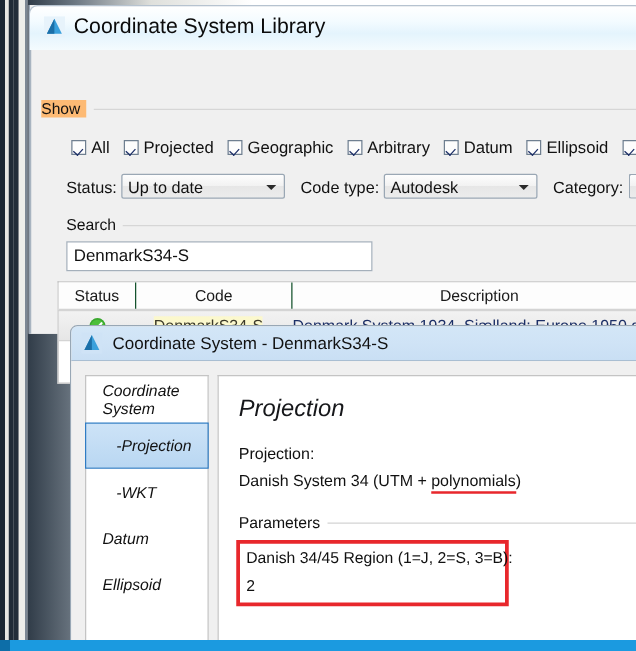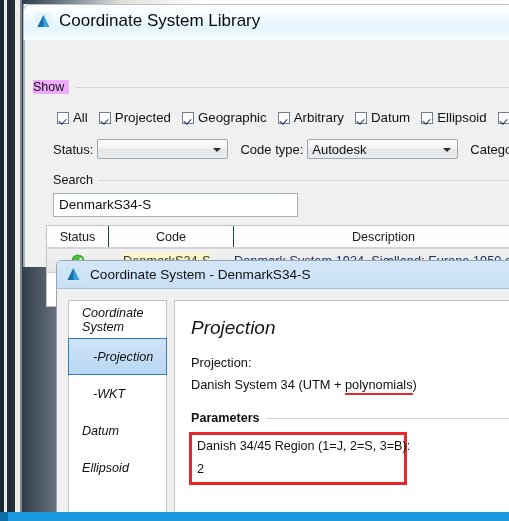--- a/index.html
+++ b/index.html
@@ -37,21 +37,21 @@
   }
   #win1-title{
     position:absolute;left:35px;top:9px;height:24px;display:flex;align-items:center;gap:7px;
     font-size:17px;color:#0b0b0b;white-space:nowrap;
   }
   .acad-icon{width:17px;height:17px;display:block;}
   #win1-body{
     position:absolute;left:24px;top:40px;width:490px;height:227px;
     background:#f0f0f0;border-left:1px solid #a8b4c0;
   }
-  .gb-label{position:absolute;font-size:12.5px;color:#111;background:#f0abfc;padding-right:5px;}
+  .gb-label{position:absolute;font-size:12.5px;color:#111;background:#fdba74;padding-right:5px;}
   .gb-line{position:absolute;height:1px;background:#d6d6d6;}
 
   .cbrow{position:absolute;left:32px;top:70px;display:flex;align-items:center;gap:2px;white-space:nowrap;}
   .cbitem{display:flex;align-items:center;gap:4px;margin-right:9px;font-size:13.3px;color:#111;}
   .cbox{
     width:12px;height:12px;border:1px solid #6f7f90;background:#fdfdfd;
     position:relative;flex:none;box-sizing:border-box;
   }
   .cbox:after{
     content:"";position:absolute;left:2px;top:4px;width:4px;height:6px;
@@ -64,21 +64,21 @@
     height:20px;border:1px solid #9aa7b4;border-radius:2px;
     background:linear-gradient(180deg,#fdfdfd 0%,#f2f2f2 48%,#e6e6e6 50%,#ececec 100%);
     display:flex;align-items:center;position:relative;box-sizing:border-box;margin-right:12px;
   }
   .combo .ctext{padding:0 20px 0 4px;font-size:13px;color:#111;overflow:hidden;white-space:nowrap;}
   .combo .arrow{
     position:absolute;right:6px;top:8px;width:0;height:0;
     border-left:4px solid transparent;border-right:4px solid transparent;border-top:4px solid #2b2b2b;
   }
   #combo-status{width:131px;}
-  #combo-codetype{width:151px;text-align:center;}
+  #combo-codetype{width:123px;text-align:center;}
   #combo-category{width:80px;border-right:none;border-radius:2px 0 0 2px;}
 
   #search-label{position:absolute;left:28px;top:133px;font-size:12.6px;color:#111;background:#f0f0f0;padding-right:5px;z-index:2;}
   #search-line{position:absolute;left:73px;top:140px;width:418px;height:1px;background:#d6d6d6;}
   #search-input{
     position:absolute;left:28px;top:153px;width:245px;height:24px;
     border:1px solid #a5b0bb;background:#ffffff;box-sizing:border-box;
     font:13.5px "Liberation Sans",sans-serif;color:#111;padding:0 5px;line-height:22px;
   }
 
@@ -128,21 +128,21 @@
     border:1px solid #2f7cc4;margin:0 -1px;
   }
   #pane{
     position:absolute;left:117px;top:11px;right:0;bottom:0;
     background:#ffffff;border:1px solid #c4c4c4;border-right:none;border-bottom:none;box-sizing:border-box;
   }
   #pane-h1{position:absolute;left:16px;top:16px;font-size:19px;color:#16171a;font-style:italic;}
   #proj-label{position:absolute;left:16px;top:54px;font-size:12.8px;color:#111;}
   #proj-value{position:absolute;left:16px;top:76px;font-size:12.8px;color:#111;white-space:nowrap;}
   .redunder{border-bottom:2px solid #e8272c;padding-bottom:1px;}
-  #params-label{position:absolute;left:16px;top:110px;font-size:12.6px;color:#111;background:#fff;padding-right:6px;z-index:2;font-weight:bold;}
+  #params-label{position:absolute;left:16px;top:110px;font-size:12.6px;color:#111;background:#fff;padding-right:6px;z-index:2;}
   #params-line{position:absolute;left:83px;top:117px;right:0;height:1px;background:#d3d3d3;}
   #redbox{
     position:absolute;left:14px;top:131px;width:218px;height:53px;
     border:3px solid #e8272c;box-sizing:border-box;
   }
   #param-name{position:absolute;left:22px;top:138px;font-size:12.6px;color:#111;white-space:nowrap;}
   #param-value{position:absolute;left:22px;top:161px;font-size:12.6px;color:#111;}
 </style>
 </head>
 <body>
@@ -200,20 +200,21 @@
         <span>Ellipsoid</span>
       </div>
       <div class="cbitem">
         <span class="cbox"></span>
       </div>
     </div>
 
   <div class="filterrow">
     <span class="flabel">Status:</span>
     <div class="combo" id="combo-status">
+      <span class="ctext">Up to date</span>
       <span class="arrow"></span>
     </div>
     <span class="flabel">Code type:</span>
     <div class="combo" id="combo-codetype">
       <span class="ctext">Autodesk</span>
       <span class="arrow"></span>
     </div>
     <span class="flabel">Category:</span>
     <div class="combo" id="combo-category">
       <span class="ctext">No filter se</span>

